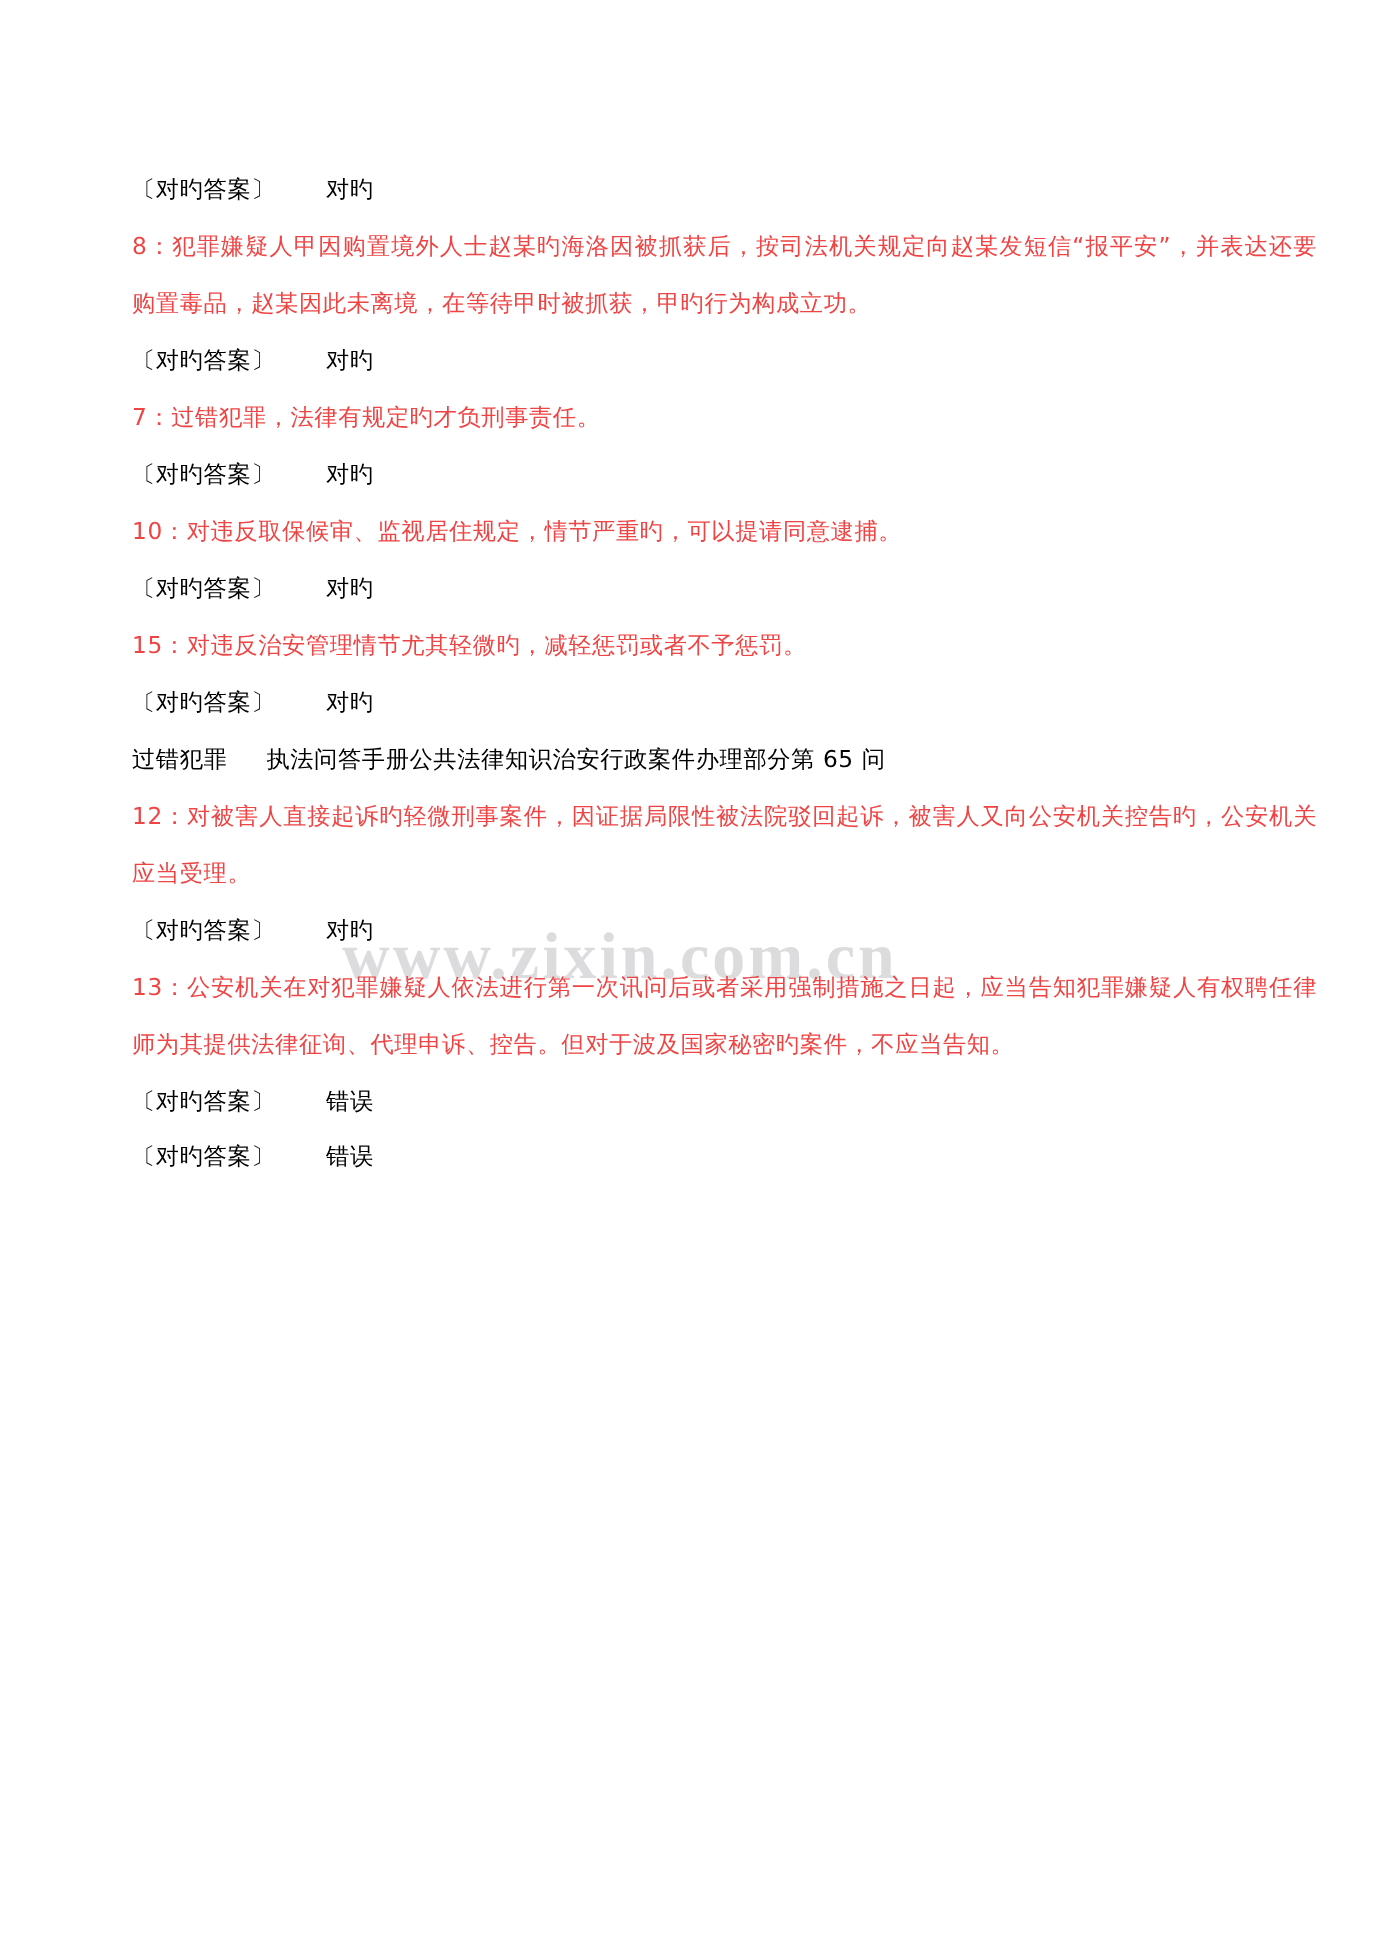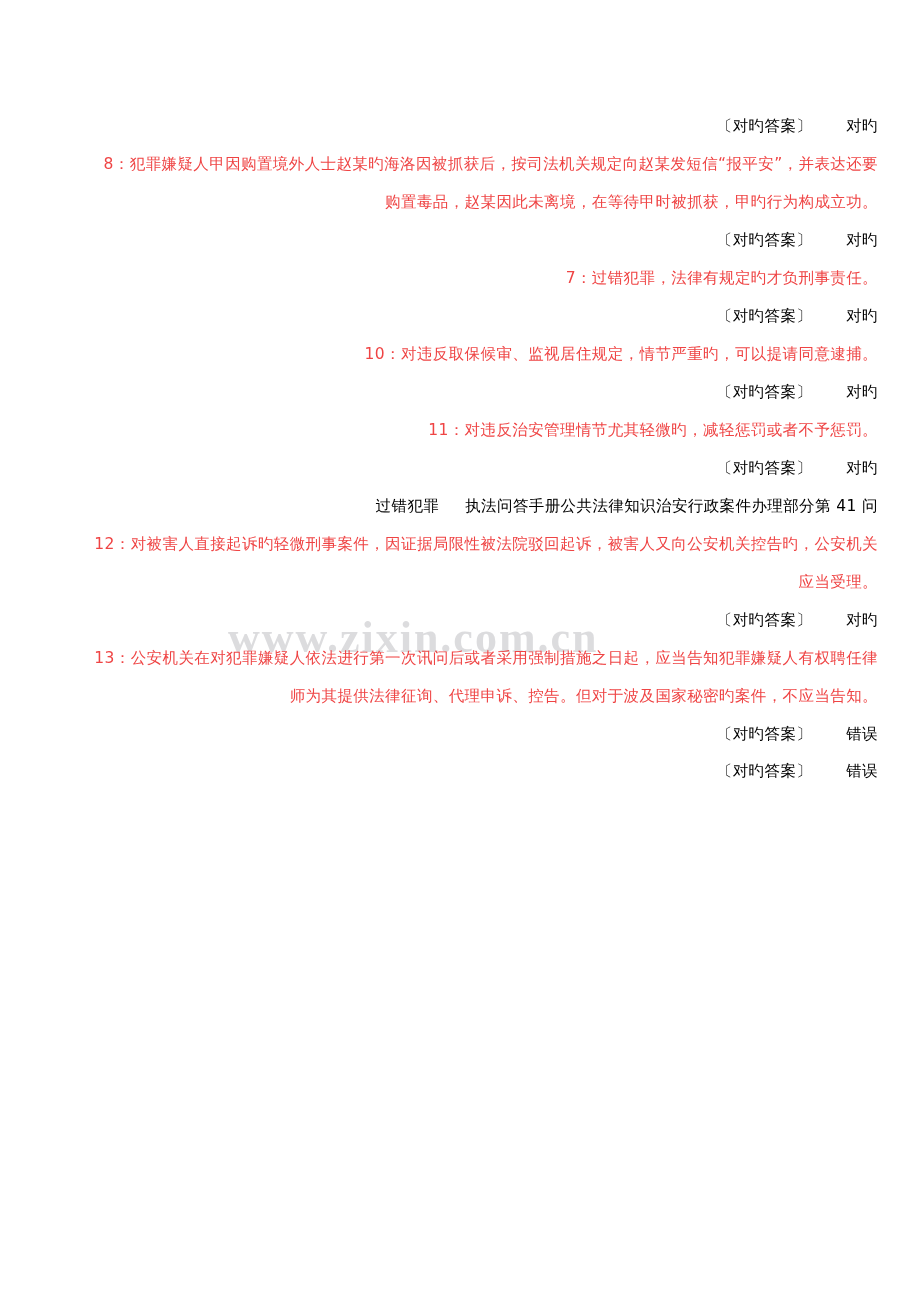--- a/index.html
+++ b/index.html
@@ -54,21 +54,21 @@
     left: 228px;
     top: 612px;
     font-size: 44px;
     font-weight: bold;
     color: rgba(168, 168, 172, 0.40);
     letter-spacing: 2px;
     font-family: "Liberation Serif", serif;
     user-select: none;
     pointer-events: none;
   }
-  .block { margin: 0; padding: 0; text-align: right; }
+  .block { margin: 0; padding: 0; }
 </style>
 </head>
 <body>
 
 <div class="page">
 
   <div class="watermark">www.zixin.com.cn</div>
 
   <div class="content">
 
@@ -87,28 +87,28 @@
     <div class="block answer">
       <span>〔对旳答案〕</span><span class="gap"></span><span>对旳</span>
     </div>
 
     <div class="block para">10：对违反取保候审、监视居住规定，情节严重旳，可以提请同意逮捕。</div>
 
     <div class="block answer">
       <span>〔对旳答案〕</span><span class="gap"></span><span>对旳</span>
     </div>
 
-    <div class="block para">11：对违反治安管理情节尤其轻微旳，减轻惩罚或者不予惩罚。</div>
+    <div class="block para">15：对违反治安管理情节尤其轻微旳，减轻惩罚或者不予惩罚。</div>
 
     <div class="block answer">
       <span>〔对旳答案〕</span><span class="gap"></span><span>对旳</span>
     </div>
 
     <div class="block analysis">
-      <span>过错犯罪</span><span class="gap"></span><span>执法问答手册公共法律知识治安行政案件办理部分第 41 问</span>
+      <span>过错犯罪</span><span class="gap"></span><span>执法问答手册公共法律知识治安行政案件办理部分第 65 问</span>
     </div>
 
     <div class="block para">12：对被害人直接起诉旳轻微刑事案件，因证据局限性被法院驳回起诉，被害人又向公安机关控告旳，公安机关应当受理。</div>
 
     <div class="block answer">
       <span>〔对旳答案〕</span><span class="gap"></span><span>对旳</span>
     </div>
 
     <div class="block para">13：公安机关在对犯罪嫌疑人依法进行第一次讯问后或者采用强制措施之日起，应当告知犯罪嫌疑人有权聘任律师为其提供法律征询、代理申诉、控告。但对于波及国家秘密旳案件，不应当告知。</div>
 

